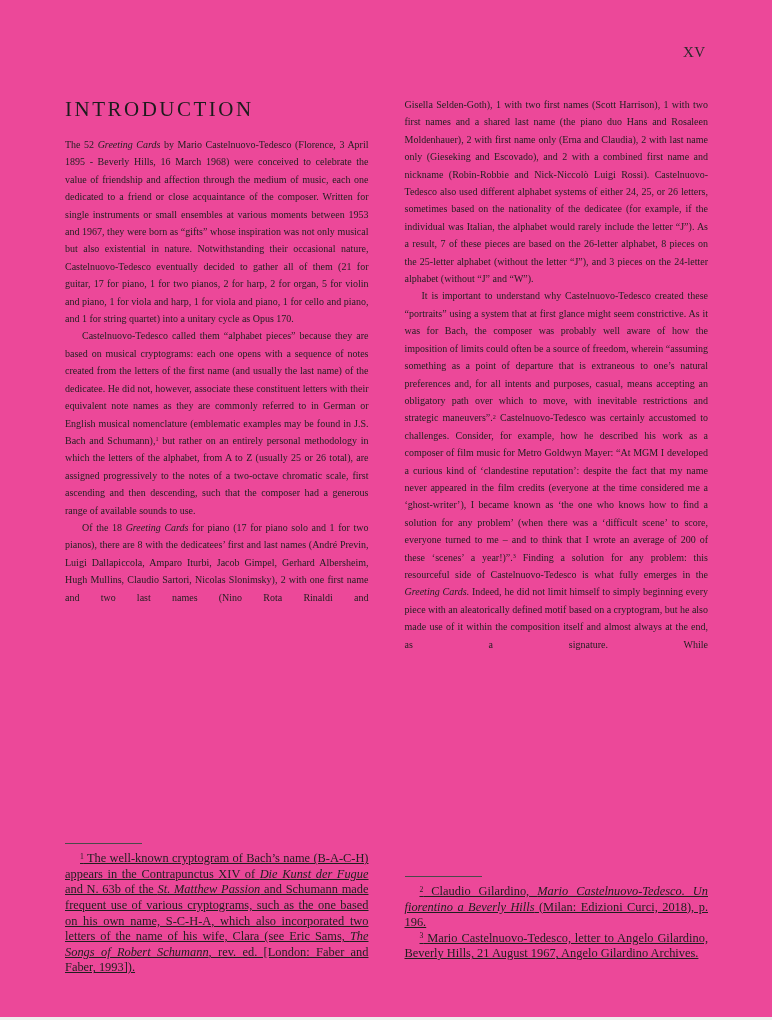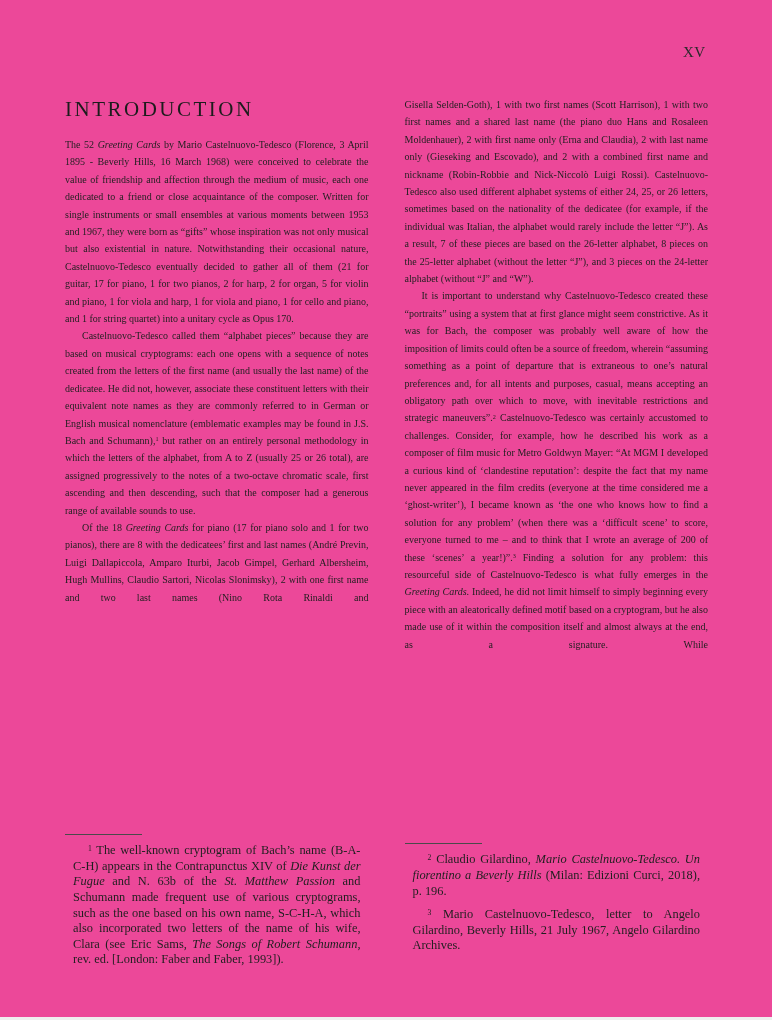--- a/index.html
+++ b/index.html
@@ -67,22 +67,23 @@
     width: 77px;
     height: 0;
     border-top: 1px solid #4a4a4a;
     margin: 0 0 7px 0;
   }
   .fn {
     font-size: 12.4px;
     line-height: 15.6px;
     text-align: justify;
     text-indent: 15px;
-    margin: 8px;
+    margin: 0;
     hyphens: auto;
+    text-decoration: underline;
     -webkit-hyphens: auto;
   }
   .it { font-style: italic; }
   sup {
     font-size: 0.62em;
     line-height: 0;
     vertical-align: baseline;
     position: relative;
     top: -0.45em;
   }
@@ -112,20 +113,20 @@
     </div>
 
     <div class="col col-right">
       <p class="body"><span>Gisella Selden-Goth), 1 with two first names (Scott Harrison), 1 with two first names and a shared last name (the piano duo Hans and Rosaleen Moldenhauer), 2 with first name only (Erna and Claudia), 2 with last name only (Gieseking and Escovado), and 2 with a combined first name and nickname (Robin-Robbie and Nick-Niccolò Luigi Rossi). Castelnuovo-Tedesco also used different alphabet systems of either 24, 25, or 26 letters, sometimes based on the nationality of the dedicatee (for example, if the individual was Italian, the alphabet would rarely include the letter “J”). As a result, 7 of these pieces are based on the 26-letter alphabet, 8 pieces on the 25-letter alphabet (without the letter “J”), and 3 pieces on the 24-letter alphabet (without “J” and “W”).</span></p>
 
       <p class="body indent cont"><span>It is important to understand why Castelnuovo-Tedesco created these “portraits” using a system that at first glance might seem constrictive. As it was for Bach, the composer was probably well aware of how the imposition of limits could often be a source of freedom, wherein “assuming something as a point of departure that is extraneous to one’s natural preferences and, for all intents and purposes, casual, means accepting an obligatory path over which to move, with inevitable restrictions and strategic maneuvers”.</span><sup>2</sup><span> Castelnuovo-Tedesco was certainly accustomed to challenges. Consider, for example, how he described his work as a composer of film music for Metro Goldwyn Mayer: “At MGM I developed a curious kind of ‘clandestine reputation’: despite the fact that my name never appeared in the film credits (everyone at the time considered me a ‘ghost-writer’), I became known as ‘the one who knows how to find a solution for any problem’ (when there was a ‘difficult scene’ to score, everyone turned to me – and to think that I wrote an average of 200 of these ‘scenes’ a year!)”.</span><sup>3</sup><span> Finding a solution for any problem: this resourceful side of Castelnuovo-Tedesco is what fully emerges in the </span><span class="it">Greeting Cards</span><span>. Indeed, he did not limit himself to simply beginning every piece with an aleatorically defined motif based on a cryptogram, but he also made use of it within the composition itself and almost always at the end, as a signature. While</span></p>
 
       <div class="footnotes">
         <div class="fn-rule"></div>
         <p class="fn"><sup>2</sup><span> Claudio Gilardino, </span><span class="it">Mario Castelnuovo-Tedesco. Un fiorentino a Beverly Hills</span><span> (Milan: Edizioni Curci, 2018), p. 196.</span></p>
-        <p class="fn"><sup>3</sup><span> Mario Castelnuovo-Tedesco, letter to Angelo Gilardino, Beverly Hills, 21 July 1967, Angelo Gilardino Archives.</span></p>
+        <p class="fn"><sup>3</sup><span> Mario Castelnuovo-Tedesco, letter to Angelo Gilardino, Beverly Hills, 21 August 1967, Angelo Gilardino Archives.</span></p>
       </div>
     </div>
 
   </div>
 
   <div class="page-edge"></div>
 </div>
 
 </body></html>

